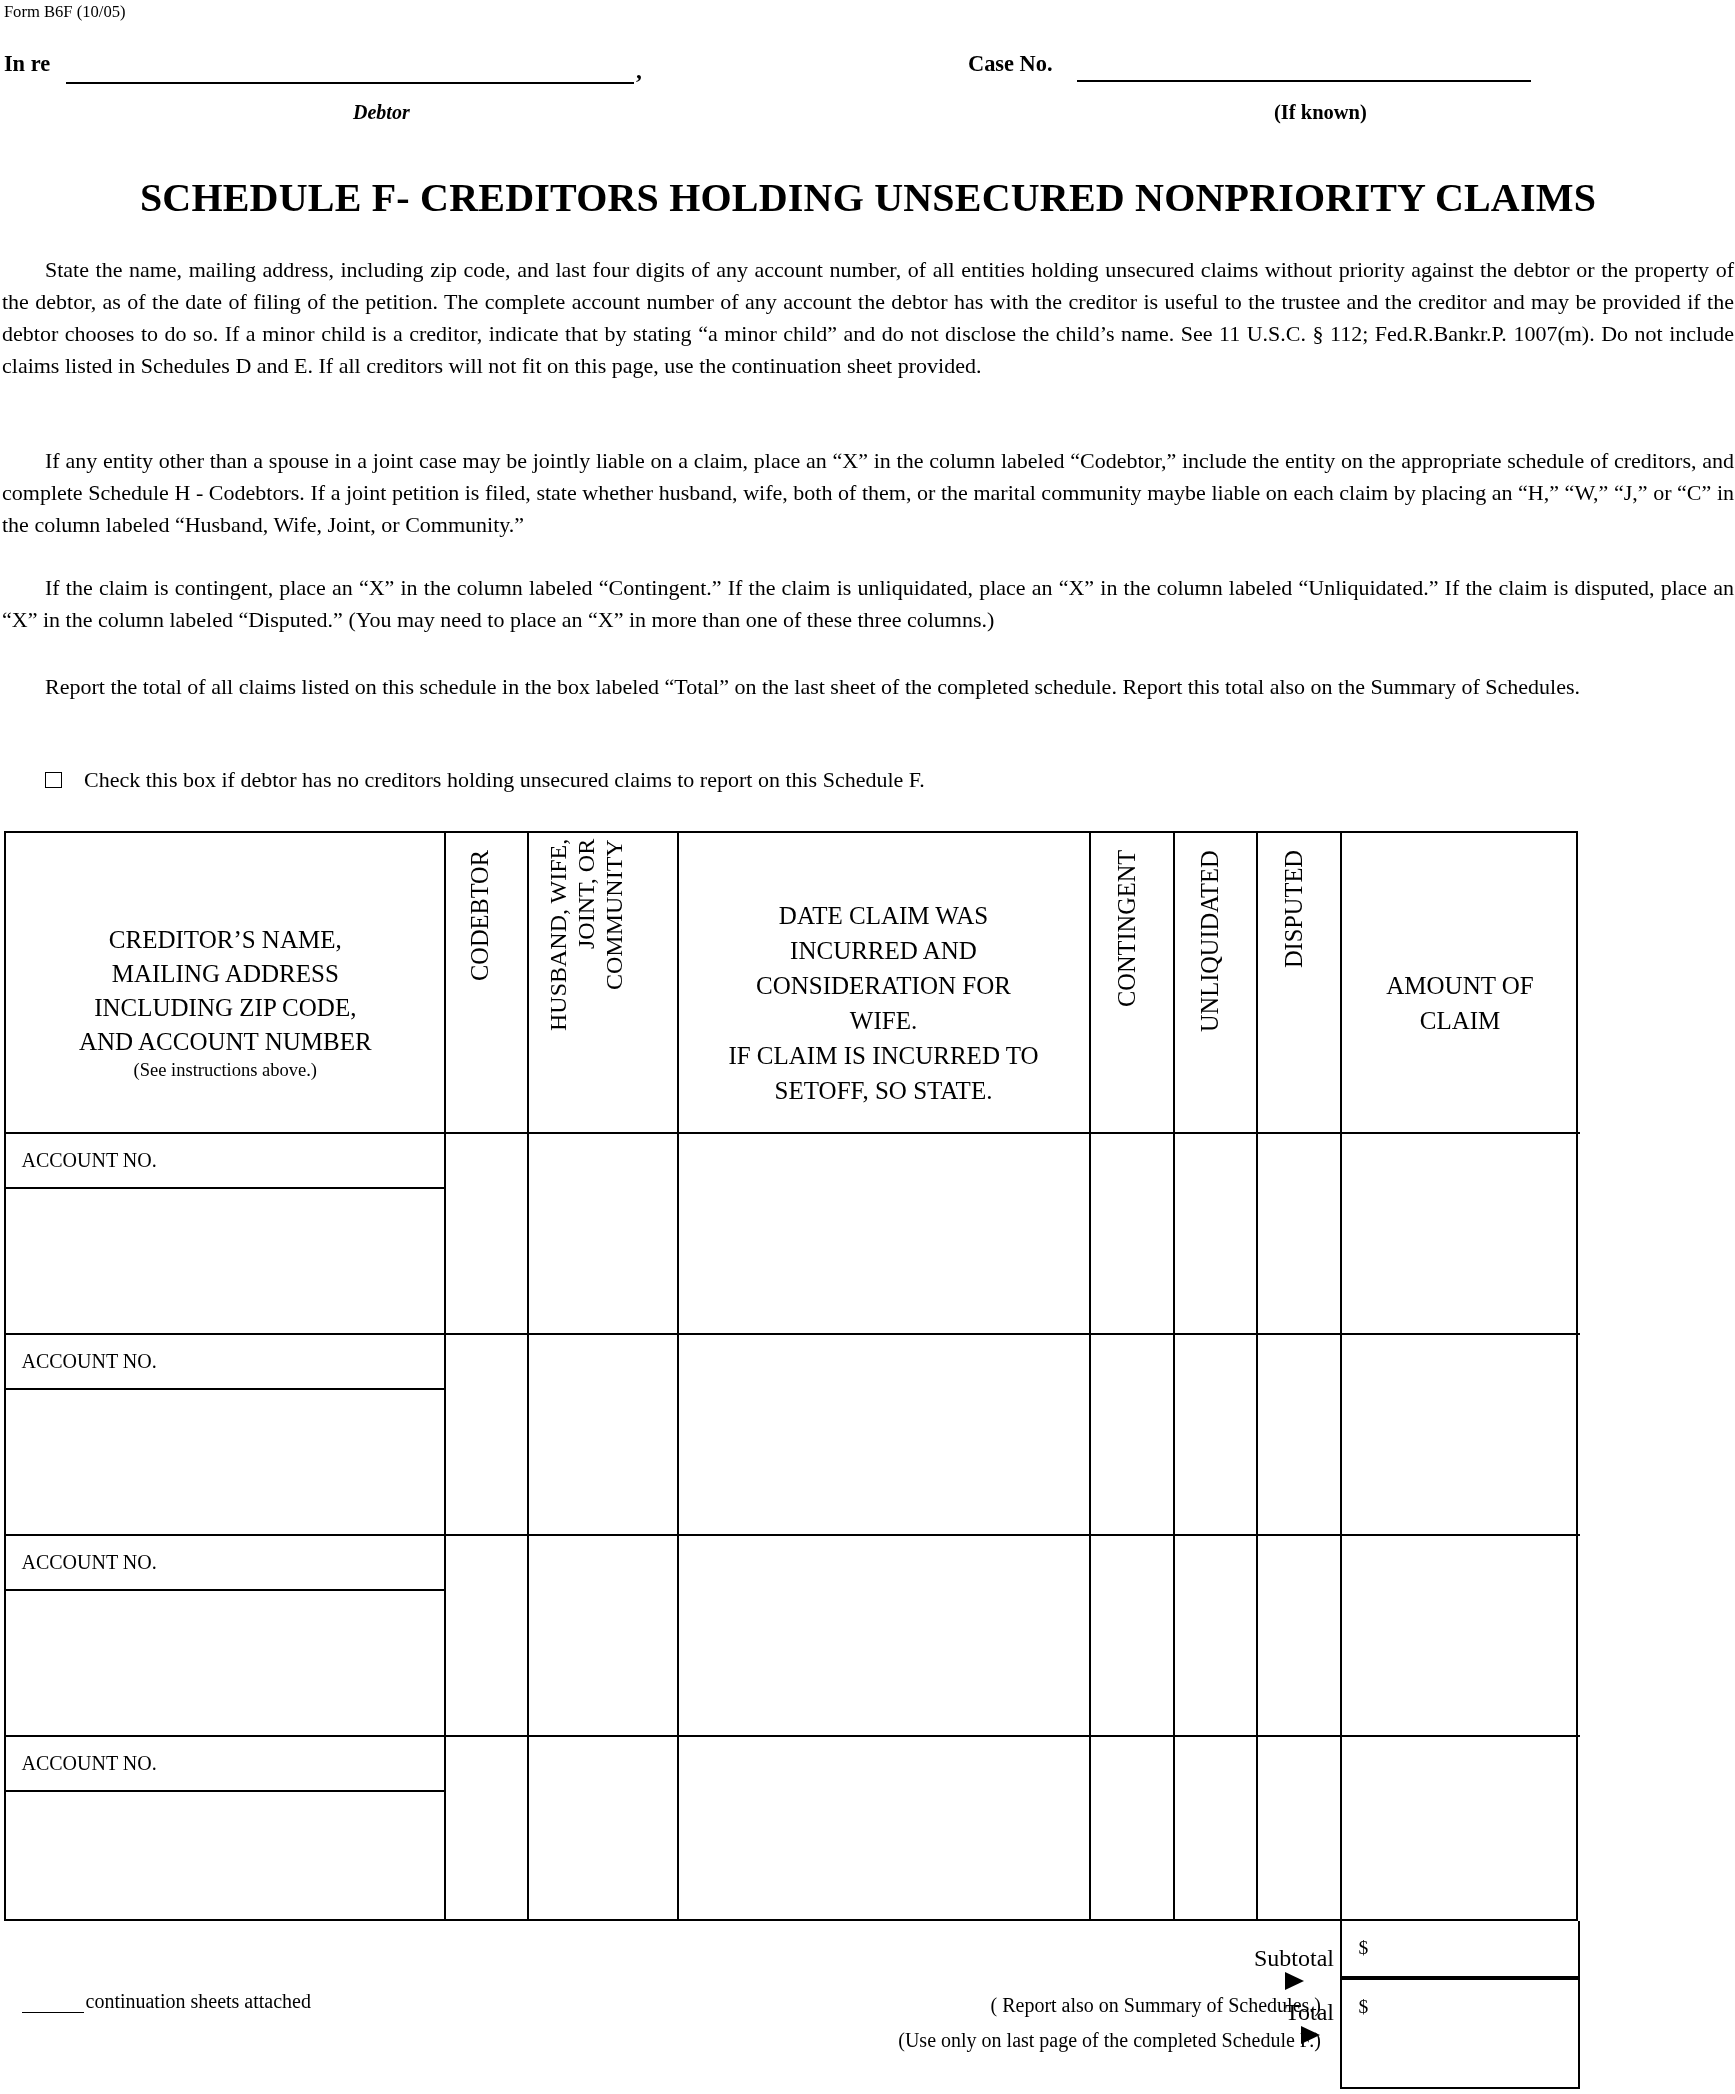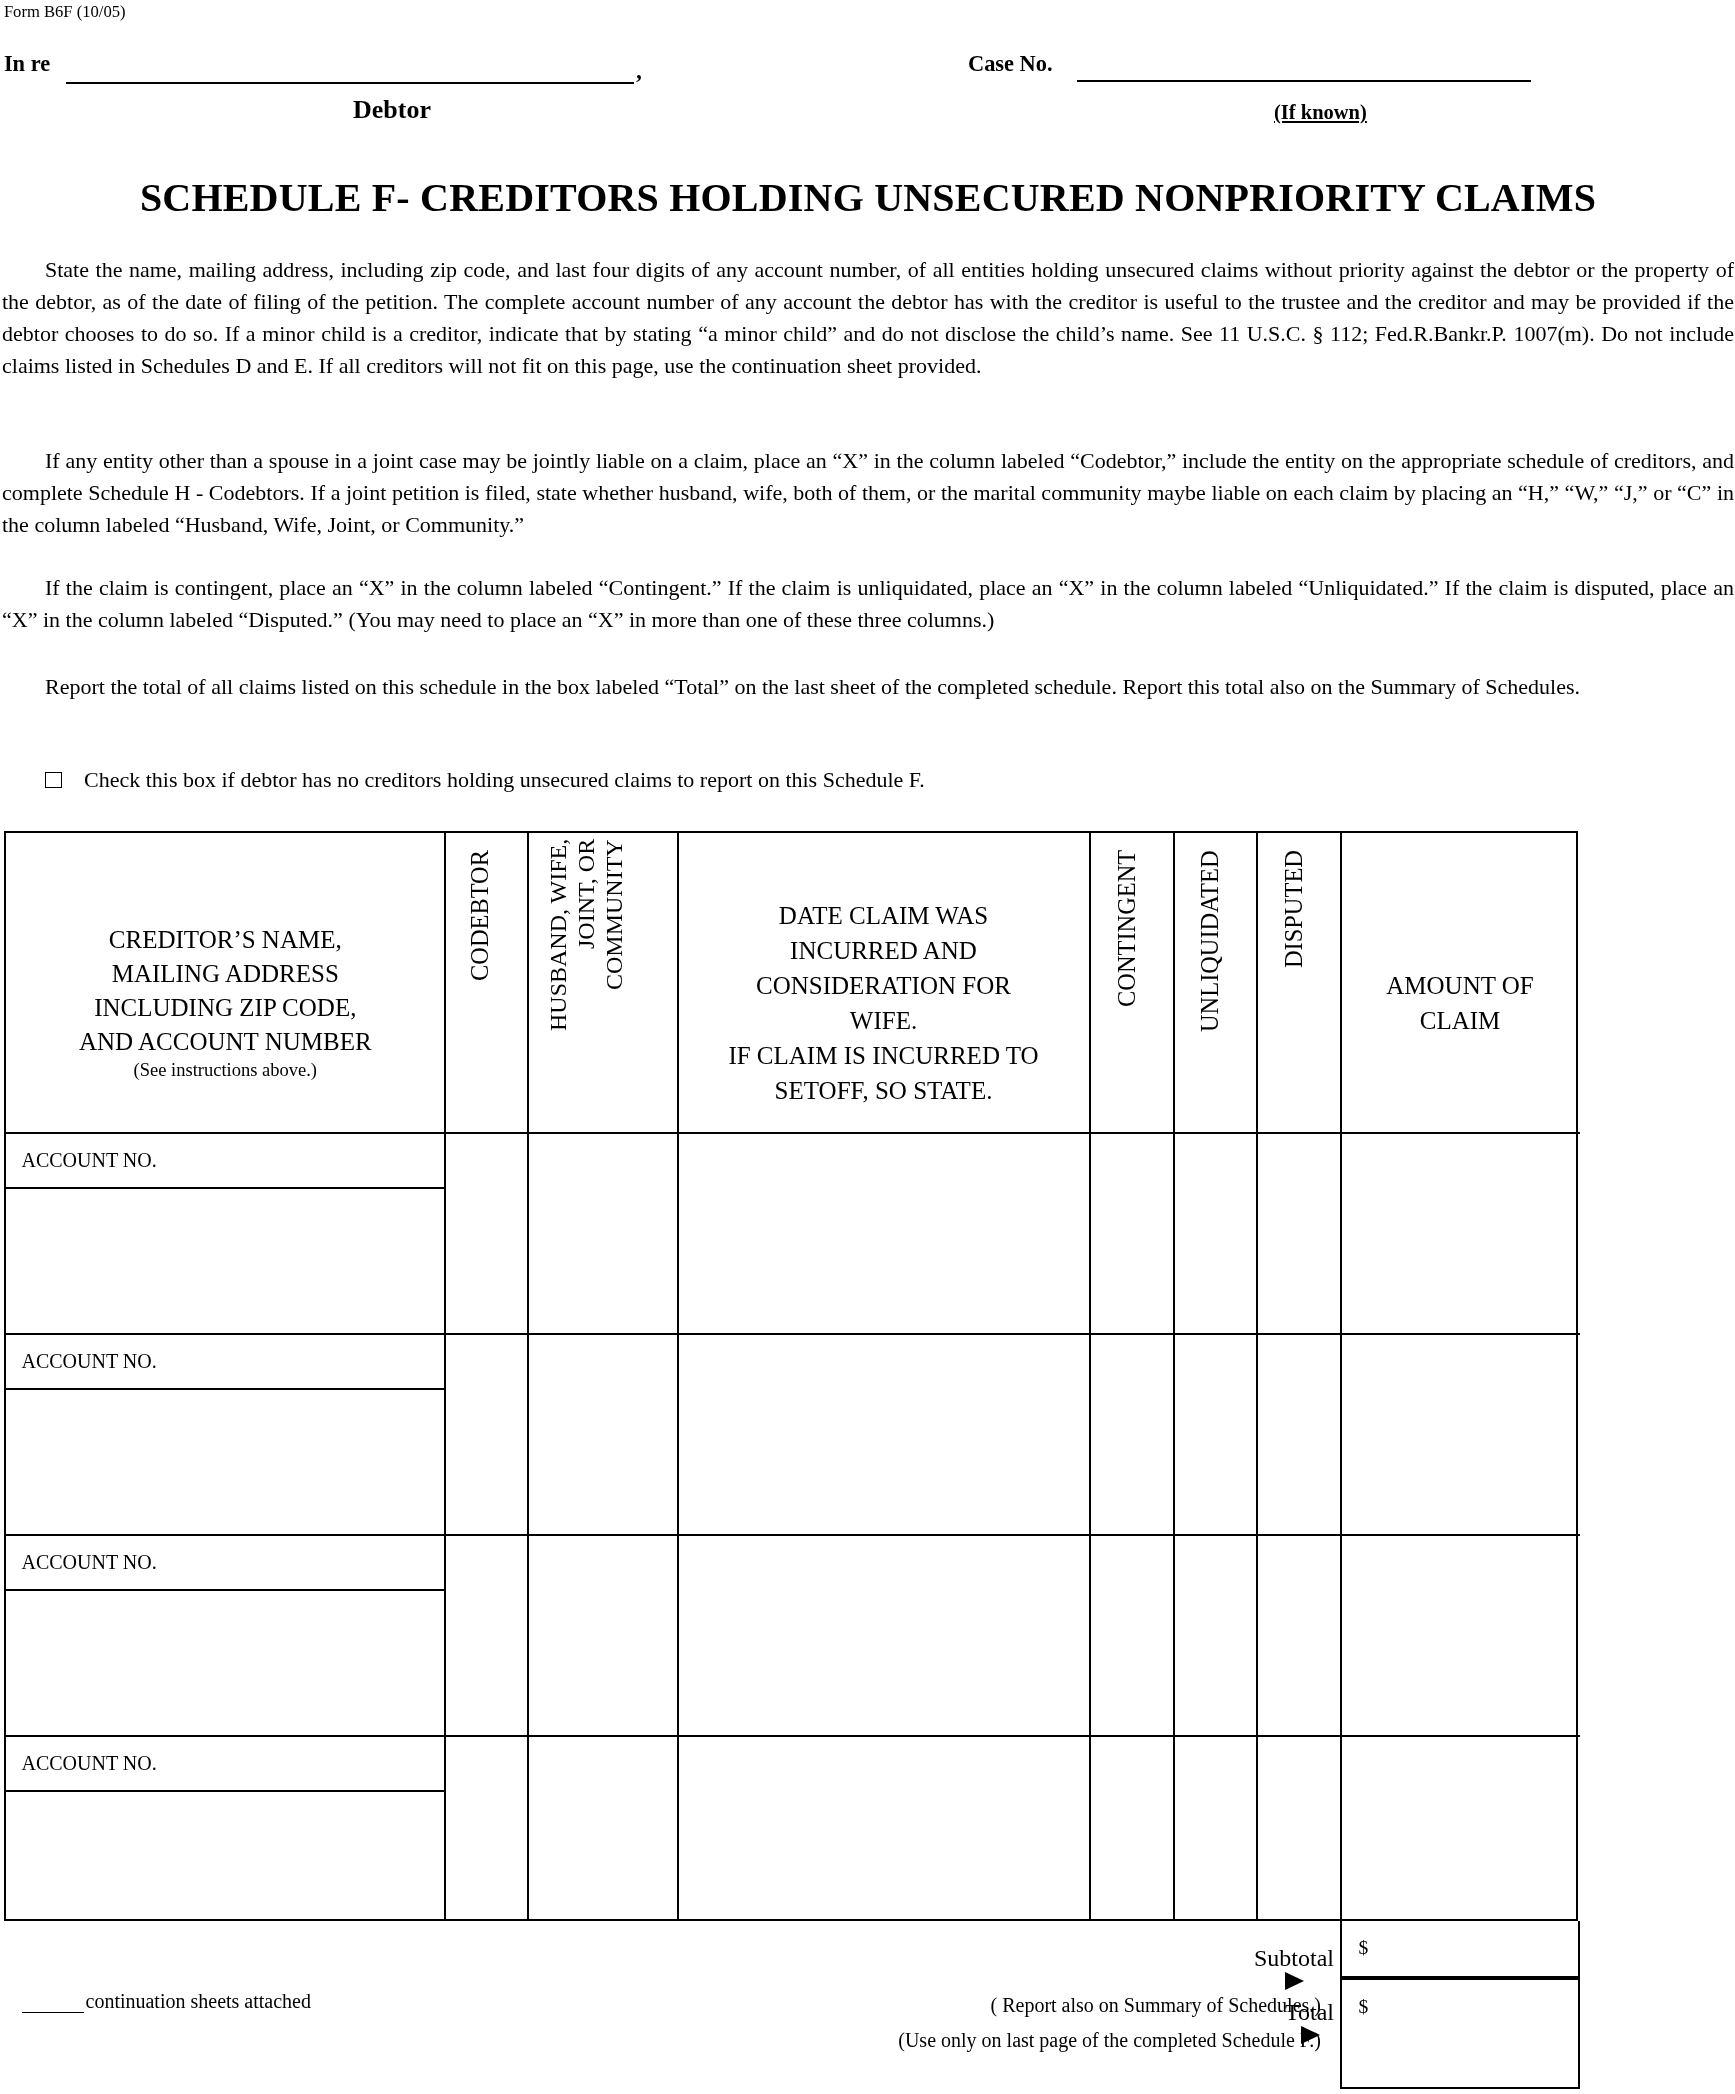--- a/index.html
+++ b/index.html
@@ -3,24 +3,24 @@
 <meta charset="utf-8">
 <style>
   html, body { margin:0; padding:0; background:#ffffff; }
   body { width:1736px; height:2095px; position:relative; overflow:hidden;
          font-family:"Liberation Serif", "DejaVu Serif", serif; color:#000; }
   .abs { position:absolute; }
   .form-id { left:3.9px; top:2px; font-size:16.6px; }
   .inre { left:3.9px; top:51px; font-size:22.4px; font-weight:bold; }
   .inre-line { left:66px; top:82px; width:568px; border-bottom:2px solid #000; }
   .inre-comma { left:636px; top:57px; font-size:23.4px; font-weight:bold; }
-  .debtor-lbl { left:353px; top:95px; font-size:26px; font-weight:bold; }
+  .debtor-lbl { left:353px; top:101px; font-size:20px; font-weight:bold;font-style:italic; }
   .caseno { left:968px; top:51px; font-size:22.4px; font-weight:bold; }
   .caseno-line { left:1077px; top:80px; width:454px; border-bottom:2px solid #000; }
-  .ifknown-lbl { left:1274px; top:101px; font-size:20.5px; font-weight:bold;text-decoration:underline; }
+  .ifknown-lbl { left:1274px; top:101px; font-size:20.5px; font-weight:bold; }
   .title { left:0; width:1736px; top:174px; text-align:center; font-size:40px; font-weight:bold; letter-spacing:0.2px; }
   .para { left:2px; width:1732px; font-size:22px; line-height:32px; text-align:justify; text-indent:43px; }
   .p1 { top:254px; }
   .p2 { top:445px; }
   .p3 { top:572px; }
   .p4 { top:671px; }
   .checkline { left:45px; top:767px; font-size:22px; display:flex; align-items:center; }
   .checkbox { width:14.6px; height:14.6px; border:1.5px solid #000; margin-right:22.4px; display:inline-block; background:#fff; cursor:pointer; }
 
   

